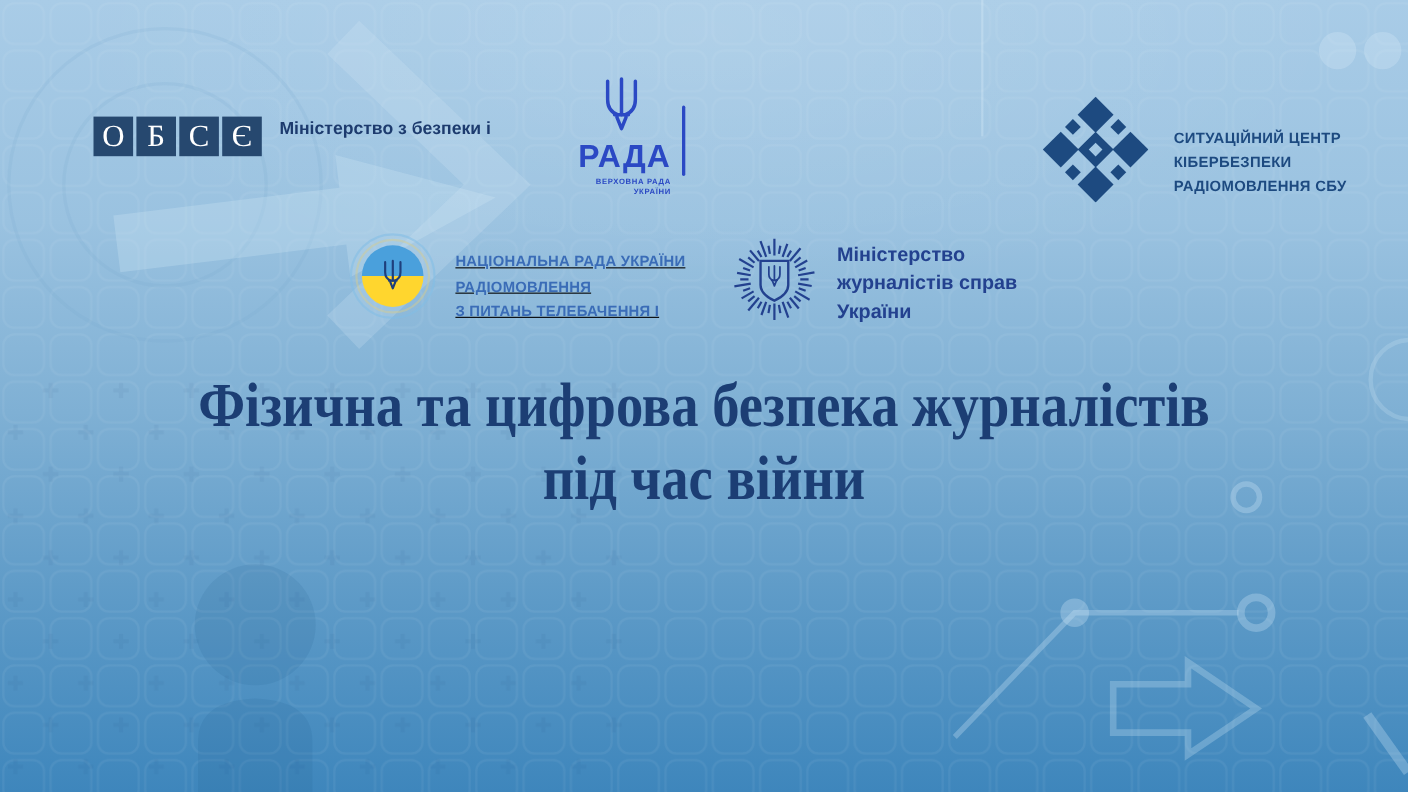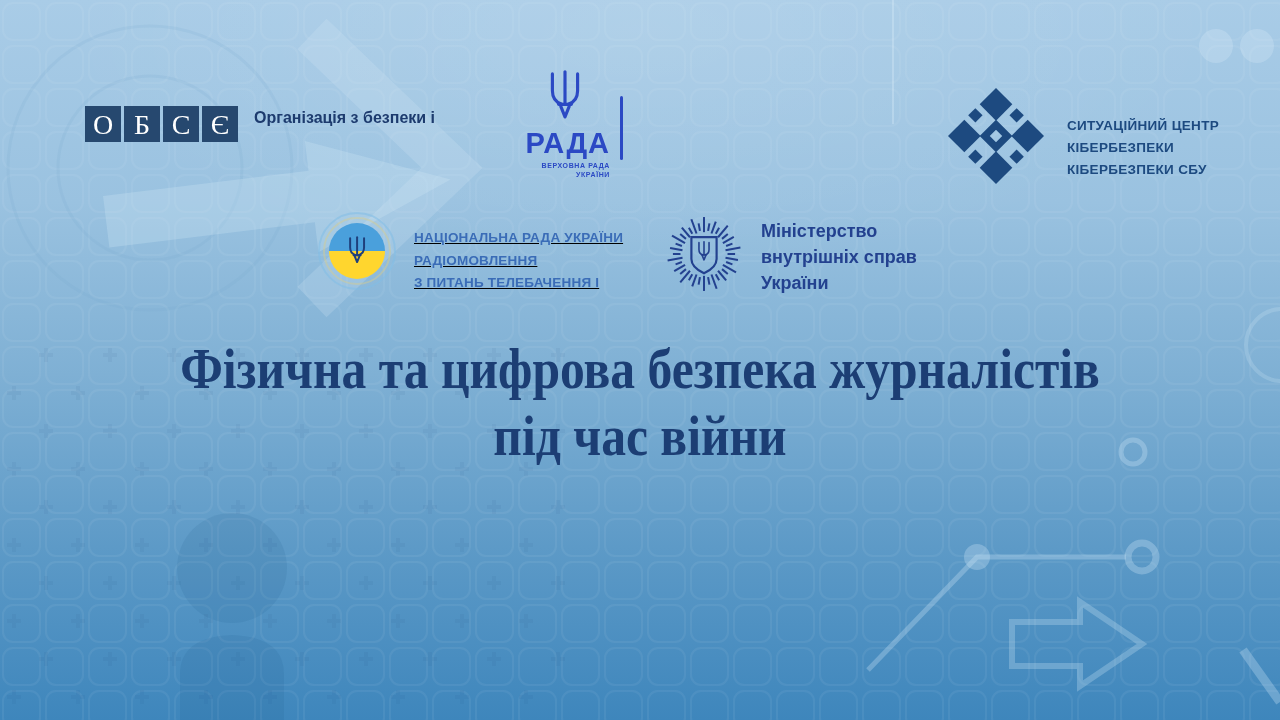--- a/index.html
+++ b/index.html
@@ -103,21 +103,21 @@
           <span>Б</span>
         </div>
       <div class="osce-sq">
           <span>С</span>
         </div>
       <div class="osce-sq">
           <span>Є</span>
         </div>
     </div>
     <div class="osce-name">
-      <div>Організація з безпеки і</div>
+      <div>Міністерство з безпеки і</div>
     </div>
   </div>
 
   <div class="rada-block">
     <div class="rada-logo">
       <svg class="rada-trident" width="42" height="58" viewBox="0 0 40 52">
         <g fill="none" stroke="#2b49c4" stroke-width="3" stroke-linecap="round" stroke-linejoin="round">
           <path d="M8 4 V20 Q8 30 17 33"></path>
           <path d="M32 4 V20 Q32 30 23 33"></path>
           <path d="M20 2 V33"></path>
@@ -144,21 +144,21 @@
         <path fill-rule="evenodd" d="M50 33 L67 50 L50 67 L33 50 Z M50 43.5 L56.5 50 L50 56.5 L43.5 50 Z"></path>
         <path d="M28.5 21 L36 28.5 L28.5 36 L21 28.5 Z"></path>
         <path d="M71.5 21 L79 28.5 L71.5 36 L64 28.5 Z"></path>
         <path d="M28.5 64 L36 71.5 L28.5 79 L21 71.5 Z"></path>
         <path d="M71.5 64 L79 71.5 L71.5 79 L64 71.5 Z"></path>
       </g>
     </svg>
     <div class="sbu-text">
       <div>СИТУАЦІЙНИЙ ЦЕНТР</div>
       <div>КІБЕРБЕЗПЕКИ</div>
-      <div>КІБЕРБЕЗПЕКИ СБУ</div>
+      <div>РАДІОМОВЛЕННЯ СБУ</div>
     </div>
   </div>
 
   <div class="nr-block">
     <svg width="82" height="82" viewBox="-41 -41 82 82">
       <circle r="38" fill="none" stroke="rgba(130,190,230,0.55)" stroke-width="2"></circle>
       <circle r="33" fill="none" stroke="rgba(215,205,140,0.45)" stroke-width="2"></circle>
       <path d="M-28 0 A28 28 0 0 1 28 0 Z" fill="#4aa0dc"></path>
       <path d="M28 0 A28 28 0 0 1 -28 0 Z" fill="#ffd62e"></path>
       <g transform="translate(-11.5,-15) scale(0.58)" fill="none" stroke="#1e3f7c" stroke-width="3.4" stroke-linecap="round" stroke-linejoin="round">
@@ -220,21 +220,21 @@
       <g transform="translate(-10,-15.5) scale(0.5)" fill="none" stroke="#23418f" stroke-width="3.8" stroke-linecap="round" stroke-linejoin="round">
         <path d="M8 4 V20 Q8 30 17 33"></path>
         <path d="M32 4 V20 Q32 30 23 33"></path>
         <path d="M20 2 V33"></path>
         <path d="M14 33 H26"></path>
         <path d="M16 35 L20 45 L24 35"></path>
       </g>
     </svg>
     <div class="mvs-text">
       <div>Міністерство</div>
-      <div>внутрішніх справ</div>
+      <div>журналістів справ</div>
       <div>України</div>
     </div>
   </div>
 
   <div class="title">
     <div>Фізична та цифрова безпека журналістів</div>
     <div>під час війни</div>
   </div>
 
 </div>

